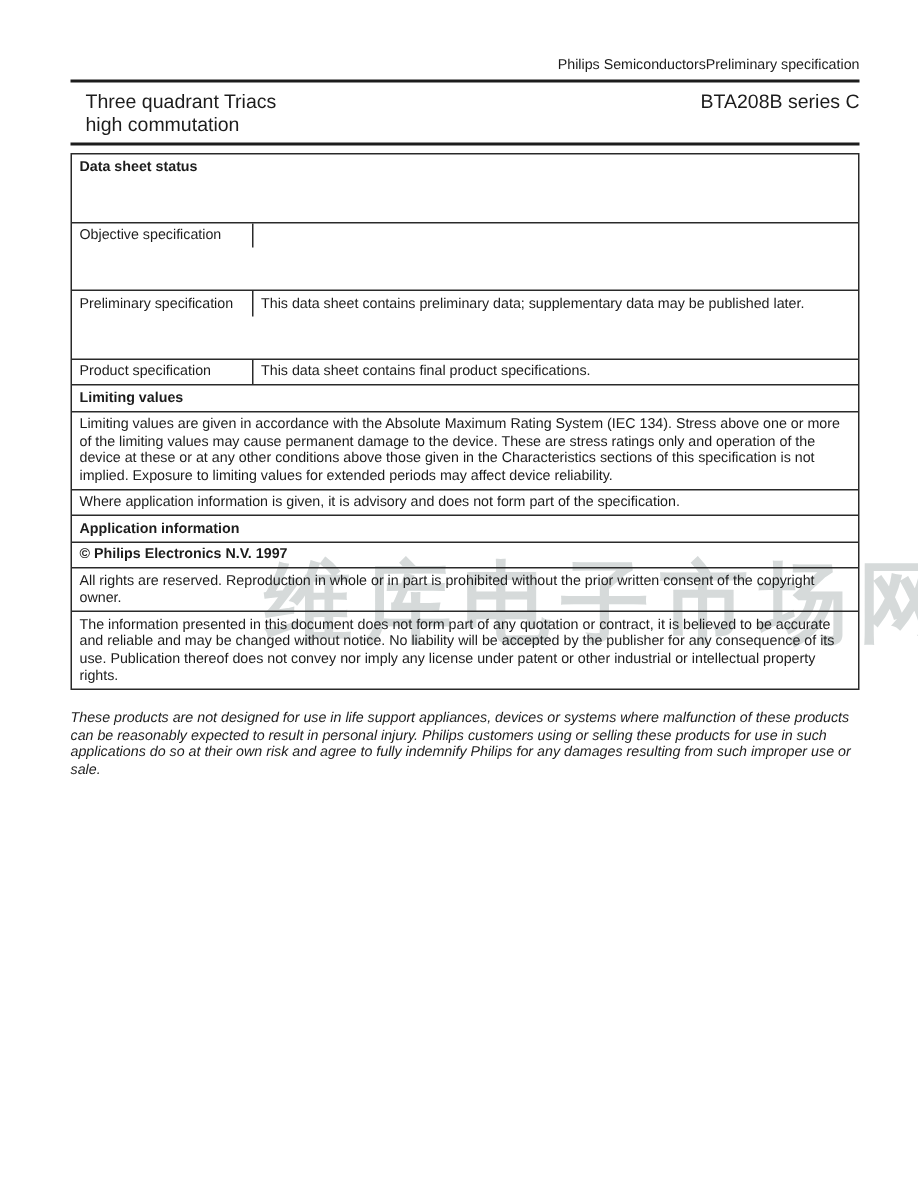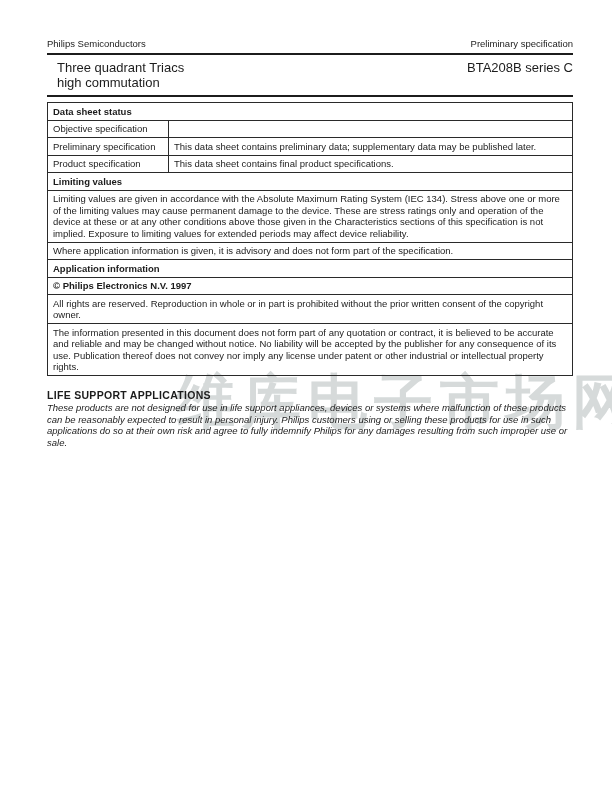--- a/index.html
+++ b/index.html
@@ -23,21 +23,21 @@
     white-space:nowrap;
     z-index:0;
     font-weight:bold;
   }
   .content {
     position:absolute;
     left:47px; top:38px; width:526px;
     z-index:1;
   }
   .hdr-row {
-    display:flex; justify-content:space-between;
+    display:flex; justify-content:flex-end;
     font-size:9.5px; line-height:11px;
   }
   .rule { height:2px; background:#1c1c1c; }
   .rule-top { margin-top:4px; }
   .title-row {
     display:flex; justify-content:space-between;
     padding:6px 0 5px 10px;
   }
   .title-left { font-size:13px; line-height:14.5px; }
   .title-right { font-size:13px; line-height:14.5px; }
@@ -46,21 +46,21 @@
     margin-top:20px;
   }
   .def-table {
     margin-top:5px;
     border:1.5px solid #2a2a2a;
     font-size:9.5px; line-height:11.5px;
   }
   .t-row { border-top:1px solid #2a2a2a; padding:2.5px 5px; }
   .t-row.no-top { border-top:none; }
   .t-head { font-weight:bold; }
-  .t-split { display:flex; padding:0; }
+  .t-split { display:flex; padding:0;margin-top:28px; }
   .t-label {
     width:121px; flex-shrink:0;
     padding:2.5px 5px;
     border-right:1px solid #2a2a2a;
   }
   .t-desc { flex:1; padding:2.5px 5px; }
   .body-par { font-size:9.5px; line-height:11.5px; margin-top:1px;font-style:italic; }
   .life-section { margin-top:13px; }
   .footer {
     position:absolute;
@@ -120,21 +120,20 @@
       <div class="t-row">Where application information is given, it is advisory and does not form part of the specification.</div>
       <div class="t-row t-head">Application information</div>
 
       <div class="t-row t-head">© Philips Electronics N.V. 1997</div>
       <div class="t-row">All rights are reserved.  Reproduction in whole or in part is prohibited without the prior written consent of the copyright owner.</div>
       <div class="t-row">The information presented in this document does not form part of any quotation or contract, it is believed to be accurate and reliable and may be changed without notice.  No liability will be accepted by the publisher for any consequence of its use.  Publication thereof does not convey nor imply any license under patent or other industrial or intellectual property rights.</div>
 
     </div>
 
     <div class="life-section">
-      <div class="sec-heading" style="margin-top:0;">LIFE SUPPORT APPLICATIONS</div>
       <div class="body-par">These products are not designed for use in life support appliances, devices or systems where malfunction of these products can be reasonably expected to result in personal injury.  Philips customers using or selling these products for use in such applications do so at their own risk and agree to fully indemnify Philips for any damages resulting from such improper use or sale.</div>
     </div>
 
   </div>
 
   <div class="footer">
     <span>October 1997</span>
     <span class="f-center">4</span>
     <span class="f-right">Rev 1.000</span>
   </div>

